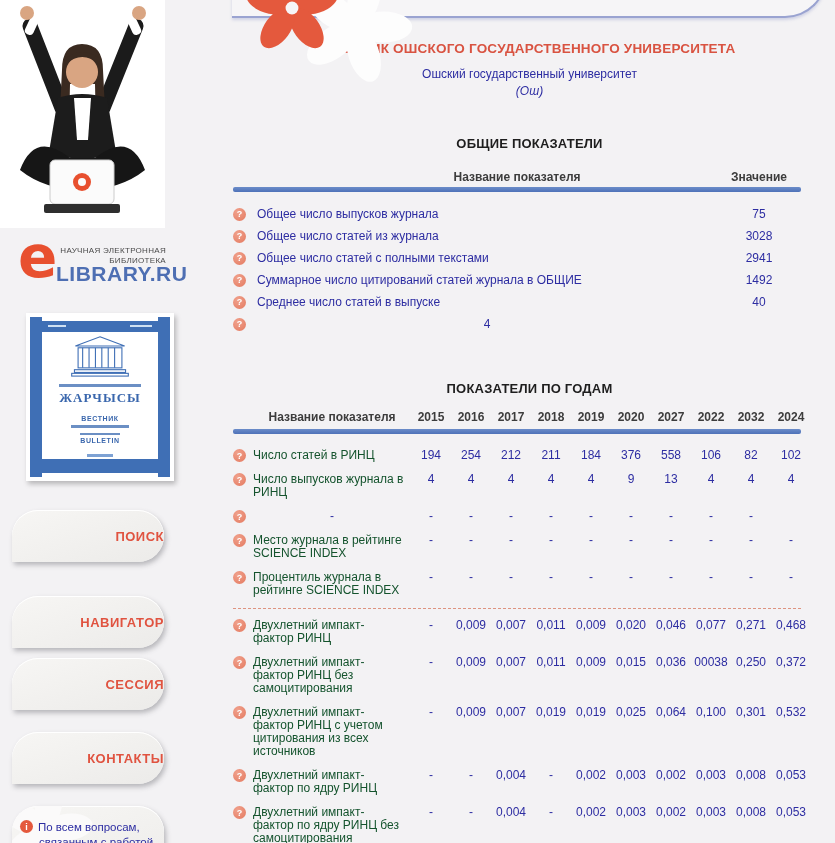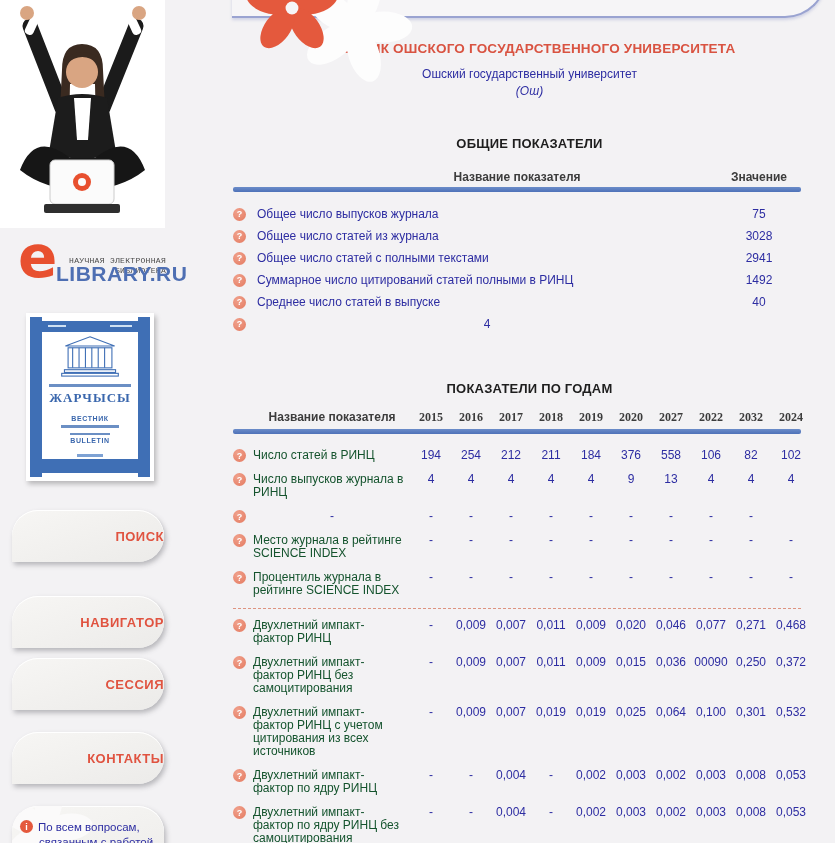--- a/index.html
+++ b/index.html
@@ -25,31 +25,31 @@
     position:absolute; left:0; top:0; width:165px; height:228px;
     background:#ffffff; z-index:4;
   }
   .elib-logo { position:absolute; left:18px; top:241px; width:150px; height:52px; cursor:pointer; }
   .elib-logo .e-glyph {
     position:absolute; left:0; top:-14px;
     font-size:58px; font-weight:bold; color:#e8502f;
     font-family:"DejaVu Sans", sans-serif; line-height:60px;
   }
   .elib-logo .small-lines {
-    position:absolute; right:2px; top:15px; text-align:right;
+    position:absolute; right:2px; top:5px; text-align:right;
     font-size:8px; color:#4a4a4a; line-height:10px; letter-spacing:.3px;
-    font-family:Liberation Mono, monospace;
+    font-family:Liberation Sans, sans-serif;
   }
   .elib-logo .brand {
     position:absolute; left:38px; top:21px;
     font-size:21px; font-weight:bold; color:#4e6fb3; letter-spacing:.5px;
   }
   
   .cover {
-    position:absolute; left:26px; top:313px; width:128px; height:168px;
+    position:absolute; left:26px; top:313px; width:148px; height:168px;
     background:#fff; box-shadow:2px 3px 5px rgba(0,0,0,.25); cursor:pointer; z-index:2;
   }
   .cv-side { position:absolute; top:4px; bottom:4px; width:12px; background:#3f6fb5; }
   .cv-side.l { left:4px; } .cv-side.r { right:4px; }
   .cv-top { position:absolute; left:16px; right:16px; top:8px; height:11px; background:#3f6fb5; }
   .cv-top i { position:absolute; top:4px; height:2px; background:#cfe0f2; }
   .cv-bottom { position:absolute; left:16px; right:16px; bottom:8px; height:14px; background:#3f6fb5; }
   .cv-issue { position:absolute; left:16px; right:16px; bottom:24px; height:3px; }
   .cv-issue i { display:block; margin:0 auto; width:26px; height:3px; background:#7ea2d4; }
   .cv-center { position:absolute; left:18px; right:18px; top:22px; text-align:center; }
@@ -109,21 +109,21 @@
   #t1-head .val { position:absolute; right:0; top:0; width:84px; text-align:center; }
   #t1-rows { position:absolute; left:233px; top:203px; width:568px; }
   .g-row { display:grid; grid-template-columns:24px 1fr 84px; align-items:center; height:22px; font-size:12px; }
   .g-row .lbl { color:#2d2da2; }
   .g-row .val { text-align:center; color:#2d2da2; }
   
   #t2-head { position:absolute; left:233px; top:410px; width:578px;
     display:grid; grid-template-columns:20px 158px repeat(10,40px);
     font-size:12px; font-weight:bold; color:#3c3c3c; }
   #t2-head .name { grid-column:2; text-align:center; }
-  #t2-head .yr { text-align:center;font-family:Liberation Serif, serif; }
+  #t2-head .yr { text-align:center; }
   #t2-rows { position:absolute; left:233px; top:449px; width:578px; }
   .y-row { display:grid; grid-template-columns:20px 158px repeat(10,40px); margin-bottom:11px; font-size:12px; }
   .y-row .q-icon { align-self:start; margin-top:0; }
   .y-row .lbl { line-height:13px; padding-right:6px; color:#14532d; }
   .y-row .cell { text-align:center; line-height:13px; align-self:start; color:#2d2da2; }
   .y-sep { border-top:1px dashed #de9480; width:568px; margin:8px 0 10px 0; }
 </style>
 </head>
 <body>
 
@@ -269,21 +269,21 @@
       <span class="lbl">Общее число статей из журнала</span>
       <span class="val">3028</span>
     </div>
     <div class="g-row">
       <span class="q-icon">?</span>
       <span class="lbl">Общее число статей с полными текстами</span>
       <span class="val">2941</span>
     </div>
     <div class="g-row">
       <span class="q-icon">?</span>
-      <span class="lbl">Суммарное число цитирований статей полными в РИНЦ</span>
+      <span class="lbl">Суммарное число цитирований статей журнала в ОБЩИЕ</span>
       <span class="val">1492</span>
     </div>
     <div class="g-row">
       <span class="q-icon">?</span>
       <span class="lbl">Среднее число статей в выпуске</span>
       <span class="val">40</span>
     </div>
     <div class="g-row">
       <span class="q-icon">?</span>
       <span class="val">4</span>
@@ -394,21 +394,21 @@
     <div class="y-row">
       <span class="q-icon">?</span>
       <span class="lbl">Двухлетний импакт-фактор РИНЦ без самоцитирования</span>
       <span class="cell">-</span>
       <span class="cell">0,009</span>
       <span class="cell">0,007</span>
       <span class="cell">0,011</span>
       <span class="cell">0,009</span>
       <span class="cell">0,015</span>
       <span class="cell">0,036</span>
-      <span class="cell">00090</span>
+      <span class="cell">00038</span>
       <span class="cell">0,250</span>
       <span class="cell">0,372</span>
     </div>
     <div class="y-row">
       <span class="q-icon">?</span>
       <span class="lbl">Двухлетний импакт-фактор РИНЦ с учетом цитирования из всех источников</span>
       <span class="cell">-</span>
       <span class="cell">0,009</span>
       <span class="cell">0,007</span>
       <span class="cell">0,019</span>

